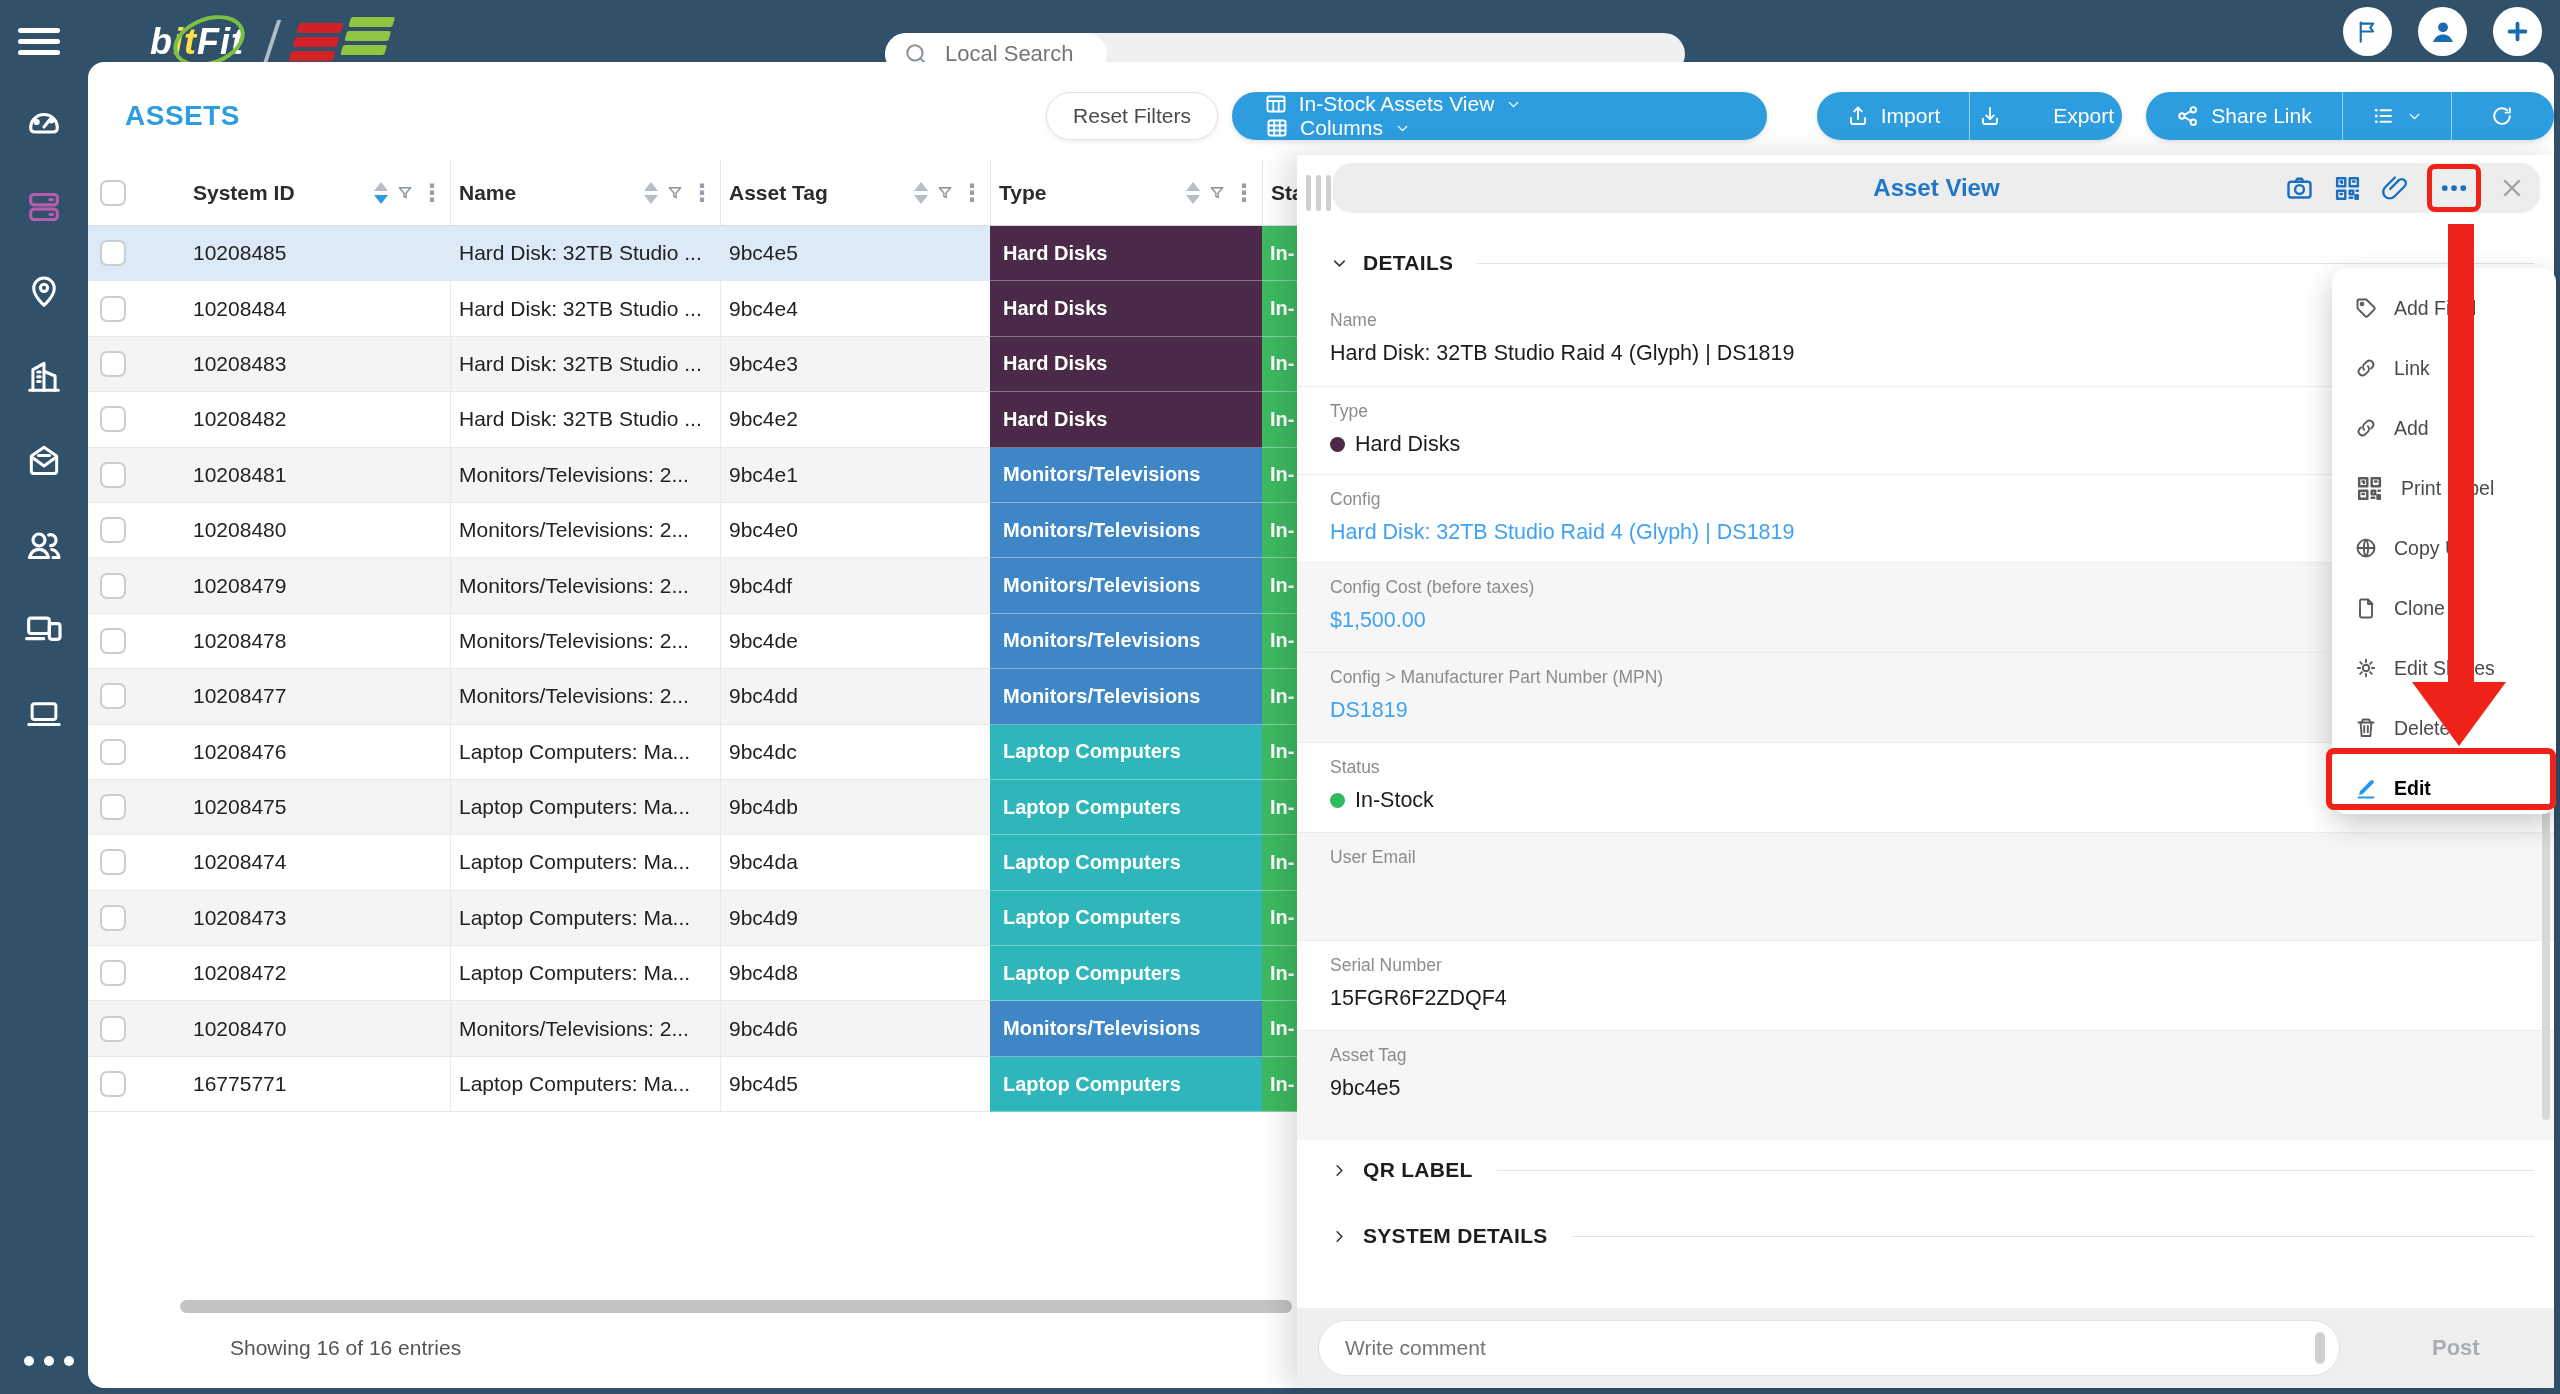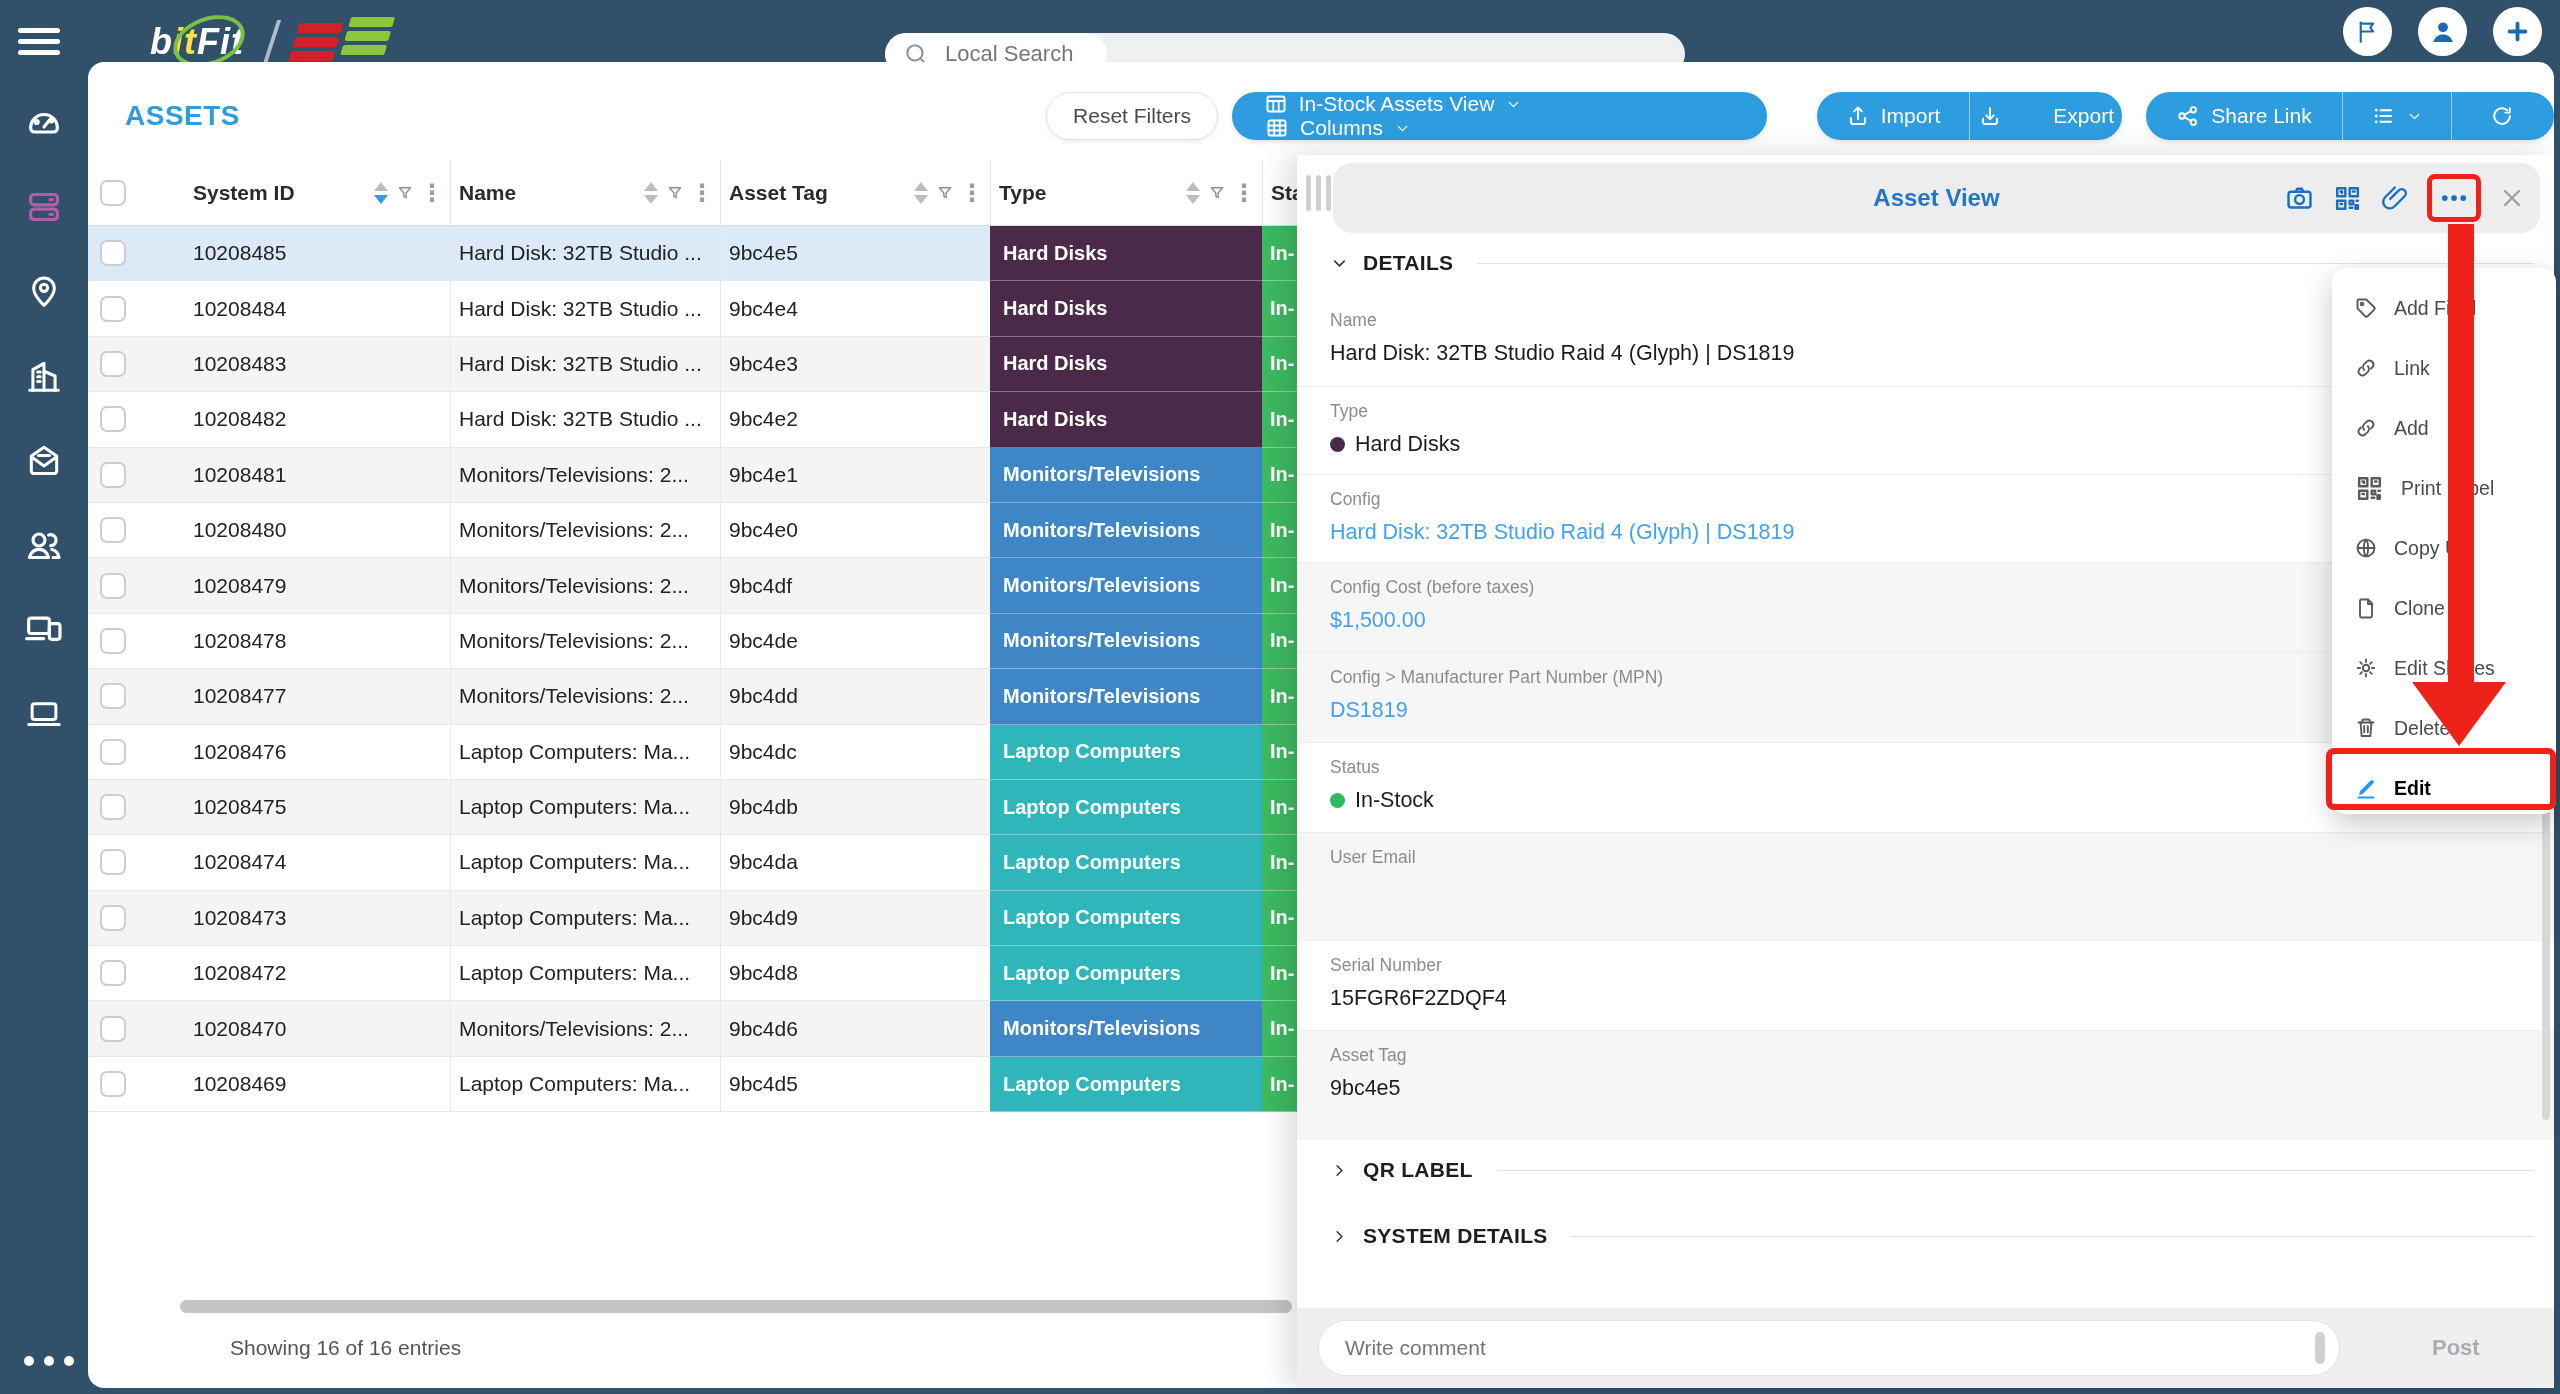--- a/index.html
+++ b/index.html
@@ -68,21 +68,21 @@
   .tcell.bl{border-left:1px solid #e7e9ea;}
   .tcell.type,.tcell.status{color:#fff;font-weight:700;font-size:20px;padding-left:13px;border-bottom:1px solid rgba(255,255,255,.35);height:55.4px;}
 
   .hscroll{position:absolute;left:180px;top:1300px;width:1112px;height:13px;border-radius:7px;background:#c4c4c4;cursor:pointer;}
   .tfoot{position:absolute;left:230px;top:1336px;font-size:21px;color:#555;}
 
   
   #panel{position:absolute;left:1297px;top:155px;width:1257px;height:1233px;background:#fff;box-shadow:-10px 0 28px rgba(0,0,0,.14);z-index:5;}
   .drag{position:absolute;left:9px;top:20px;display:flex;gap:5px;cursor:grab;}
   .drag i{width:5px;height:36px;border-radius:3px;background:#cfcfcf;}
-  .pheader{position:absolute;left:36px;top:8px;right:14px;height:70px;background:#ededed;border-radius:19px;display:flex;align-items:center;}
+  .pheader{position:absolute;left:36px;top:8px;right:14px;height:50px;background:#ededed;border-radius:19px;display:flex;align-items:center;}
   .ptitle{position:absolute;left:0;right:0;text-align:center;font-size:24px;font-weight:700;color:#2176c7;}
   .picons{position:absolute;right:14px;display:flex;align-items:center;gap:17px;color:#1b6fc0;}
   .picons .ic{cursor:pointer;}
   .picons .close{color:#9e9e9e;}
   .dots-redbox{border:5px solid var(--red);border-radius:8px;padding:4px 7px;display:flex;align-items:center;}
 
   .sec{position:absolute;left:33px;right:20px;display:flex;align-items:center;gap:14px;color:#1d1d1d;}
   .sec .label{font-size:21px;font-weight:800;letter-spacing:.3px;}
   .sec .line{flex:1;height:1px;background:#e3e3e3;margin-left:10px;}
   .sec .ic{color:#333;}
@@ -546,21 +546,21 @@
       <div class="trow alt">
         <span class="cbx"></span>
         <div class="tcell" style="left:97px;width:265px;">10208470</div>
         <div class="tcell bl" style="left:362px;width:270px;">Monitors/Televisions: 2...</div>
         <div class="tcell bl" style="left:632px;width:270px;">9bc4d6</div>
         <div class="tcell type" style="left:902px;width:272px;background:#3e86c6;">Monitors/Televisions</div>
         <div class="tcell status" style="left:1174px;width:40px;background:#3dba62;padding-left:8px;">In-</div>
       </div>
       <div class="trow">
         <span class="cbx"></span>
-        <div class="tcell" style="left:97px;width:265px;">10208469</div>
+        <div class="tcell" style="left:97px;width:265px;">16775771</div>
         <div class="tcell bl" style="left:362px;width:270px;">Laptop Computers: Ma...</div>
         <div class="tcell bl" style="left:632px;width:270px;">9bc4d5</div>
         <div class="tcell type" style="left:902px;width:272px;background:#2fb6ba;">Laptop Computers</div>
         <div class="tcell status" style="left:1174px;width:40px;background:#3dba62;padding-left:8px;">In-</div>
       </div>
     </div>
   <div class="hscroll"></div>
   <div class="tfoot">Showing 16 of 16 entries</div>
 
   <div id="panel">

